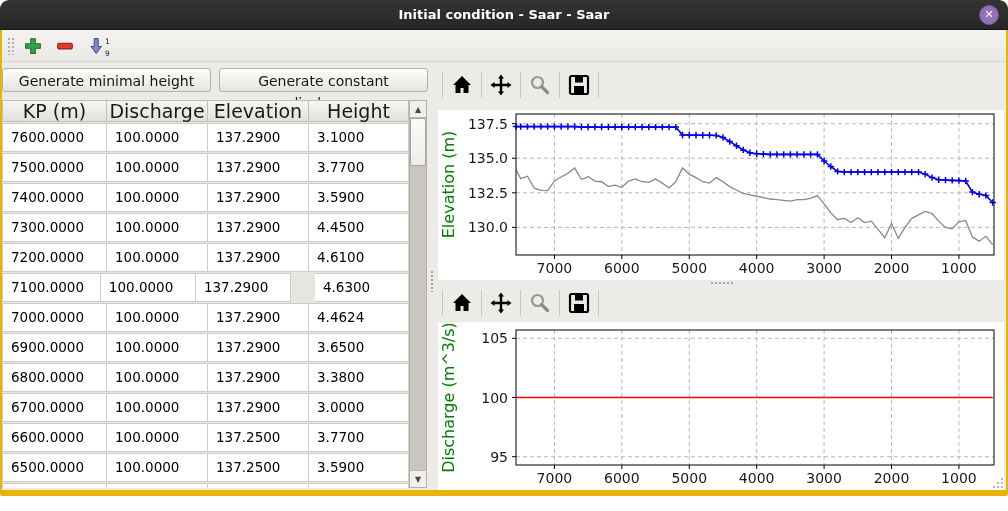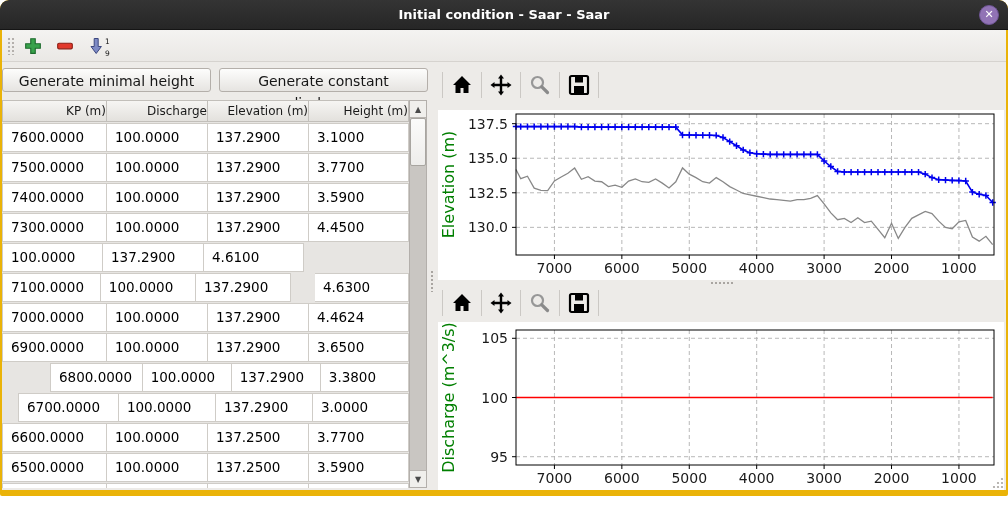--- a/index.html
+++ b/index.html
@@ -25,21 +25,21 @@
           background-image:radial-gradient(#b4b0ac 1px,transparent 1.2px);background-size:4px 4px;}
   .tb-icon{position:absolute;top:7px;width:20px;height:18px;cursor:pointer;}
   
   .gen-btn{position:absolute;top:38px;height:24px;width:209px;
            background:linear-gradient(#fdfdfc,#e6e4e1);border:1px solid #b4afaa;border-radius:3px;
            font-family:inherit;font-size:14px;color:#161616;text-align:center;line-height:22px;cursor:pointer;}
   
   .table-wrap{position:absolute;left:0;top:70px;width:425px;height:388px;overflow:hidden;background:#e7e5e2;}
   .thead{display:flex;width:407px;height:22px;}
   .hcell{height:22px;background:linear-gradient(#f6f5f3,#e3e1dd);border:1px solid #c2bfba;
-         border-left:none;font-size:12px;color:#1a1a1a;text-align:right;line-height:20px;}
+         border-left:none;font-size:19px;color:#1a1a1a;text-align:center;line-height:20px;}
   .hcell:first-child{border-left:1px solid #c2bfba;}
   .trow{display:flex;width:407px;height:30px;align-items:center;}
   .tcell{height:29px;margin-top:1px;background:#ffffff;border:1px solid #cfccc7;border-left:none;
          font-size:13.5px;color:#000;line-height:27px;padding-left:8px;white-space:nowrap;overflow:hidden;}
   .tcell:first-child{border-left:1px solid #cfccc7;}
   
   .vscroll{position:absolute;left:407px;top:70px;width:18px;height:388px;background:#c9c6c2;border:1px solid #b3afab;}
   .sb-btn{position:absolute;left:0;width:16px;height:17px;background:#f0efec;border-bottom:1px solid #b9b5b1;
           text-align:center;font-size:8px;color:#4a4a4a;line-height:17px;cursor:pointer;}
   .sb-btn.down{bottom:0;border-bottom:none;border-top:1px solid #b9b5b1;}
@@ -130,20 +130,21 @@
             <div class="tcell" style="width: 101px;">137.2900</div>
             <div class="tcell" style="width: 100px;">3.5900</div>
           </div>
           <div class="trow">
             <div class="tcell" style="width: 105px;">7300.0000</div>
             <div class="tcell" style="width: 101px;">100.0000</div>
             <div class="tcell" style="width: 101px;">137.2900</div>
             <div class="tcell" style="width: 100px;">4.4500</div>
           </div>
           <div class="trow">
+            <div class="tcell" style="width: 105px;">7200.0000</div>
             <div class="tcell" style="width: 101px;">100.0000</div>
             <div class="tcell" style="width: 101px;">137.2900</div>
             <div class="tcell" style="width: 100px;">4.6100</div>
           </div>
           <div class="trow">
             <div class="tcell" style="width: 105px;">7100.0000</div>
             <div class="tcell" style="width: 101px;">100.0000</div>
             <div class="tcell" style="width: 101px;">137.2900</div>
             <div class="tcell" style="width: 100px; margin-left: 24px;">4.6300</div>
           </div>
@@ -153,27 +154,27 @@
             <div class="tcell" style="width: 101px;">137.2900</div>
             <div class="tcell" style="width: 100px;">4.4624</div>
           </div>
           <div class="trow">
             <div class="tcell" style="width: 105px;">6900.0000</div>
             <div class="tcell" style="width: 101px;">100.0000</div>
             <div class="tcell" style="width: 101px;">137.2900</div>
             <div class="tcell" style="width: 100px;">3.6500</div>
           </div>
           <div class="trow">
-            <div class="tcell" style="width: 105px; margin-left: 48px;">6800.0000</div>
+            <div class="tcell" style="width: 105px;">6800.0000</div>
             <div class="tcell" style="width: 101px;">100.0000</div>
             <div class="tcell" style="width: 101px;">137.2900</div>
             <div class="tcell" style="width: 100px;">3.3800</div>
           </div>
           <div class="trow">
-            <div class="tcell" style="width: 105px; margin-left: 16px;">6700.0000</div>
+            <div class="tcell" style="width: 105px;">6700.0000</div>
             <div class="tcell" style="width: 101px;">100.0000</div>
             <div class="tcell" style="width: 101px;">137.2900</div>
             <div class="tcell" style="width: 100px;">3.0000</div>
           </div>
           <div class="trow">
             <div class="tcell" style="width: 105px;">6600.0000</div>
             <div class="tcell" style="width: 101px;">100.0000</div>
             <div class="tcell" style="width: 101px;">137.2500</div>
             <div class="tcell" style="width: 100px;">3.7700</div>
           </div>

